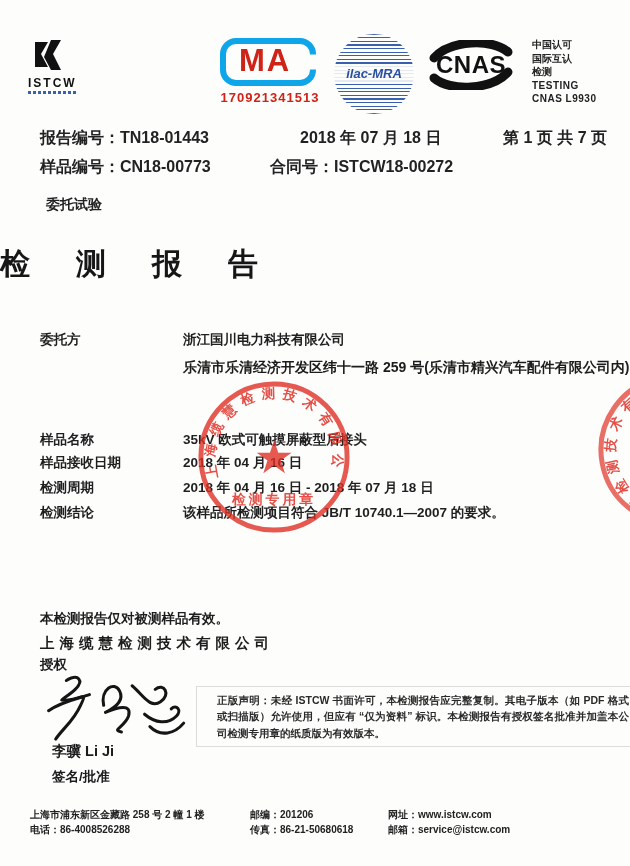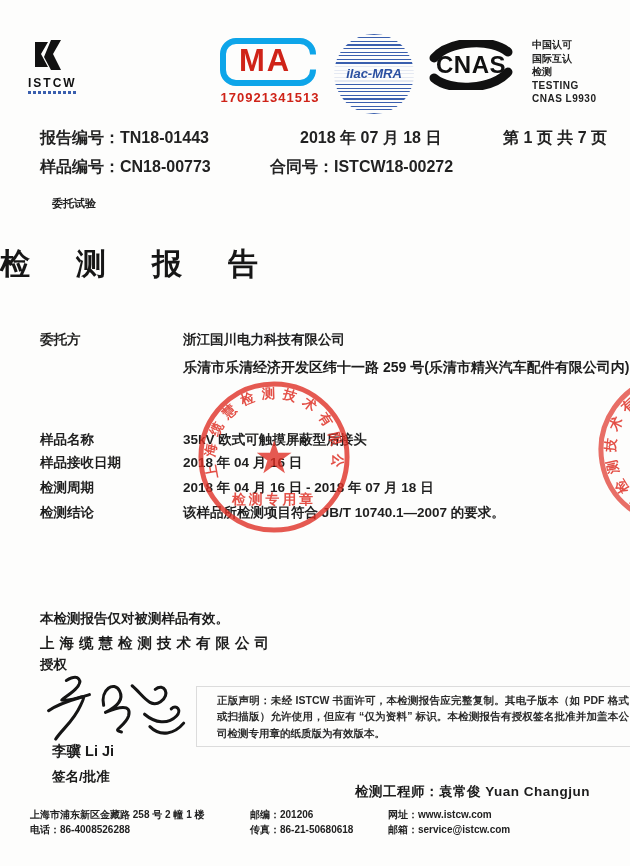--- a/index.html
+++ b/index.html
@@ -38,21 +38,21 @@
   .accred{left:532px;top:38px;font-size:10px;font-weight:700;line-height:13.5px;color:#222;}
   .accred .en{letter-spacing:0.5px;}
 
   
   .meta{font-size:16px;font-weight:700;color:#222;}
   .m-report{left:40px;top:128px;}
   .m-date{left:300px;top:128px;}
   .m-page{left:503px;top:128px;}
   .m-sample{left:40px;top:157px;}
   .m-contract{left:270px;top:157px;}
-  .m-testtype{left:52px;top:196px;font-size:11px;}
+  .m-testtype{left:46px;top:196px;font-size:14px;}
 
   
   .title{left:0;top:244px;width:630px;text-align:left;font-size:30px;font-weight:800;
     letter-spacing:8px;color:#161616;}
 
   
   .frow{left:40px;width:560px;font-size:13.5px;font-weight:700;color:#1f1f1f;}
   .frow .lab{display:inline-block;width:143px;}
   .f1{top:331px;} .f1b{top:359px;left:183px;font-size:14px;font-weight:700;}
   .f2{top:399px;margin-top:32px;} .f3{top:428px;} .f4{top:454px;} .f5{top:479px;} .f6{top:504px;}
@@ -175,21 +175,20 @@
       <path d="M102,20 C114,30 122,46 134,38 C146,30 138,16 128,24"></path>
       <path d="M116,52 C128,62 142,64 152,54 C158,48 152,40 146,46"></path>
       <path d="M122,66 C134,78 150,74 160,62"></path>
     </g>
   </svg>
   <div class="abs sig-name">李骥  Li Ji</div>
   <div class="abs sig-caption">签名/批准</div>
 
   <div class="abs copyright">正版声明：未经 ISTCW 书面许可，本检测报告应完整复制。其电子版本（如 PDF 格式或扫描版）允许使用，但应有 “仅为资料” 标识。本检测报告有授权签名批准并加盖本公司检测专用章的纸质版为有效版本。</div>
 
-  <div class="abs engineer">检测工程师：袁常俊  Yuan Changjun</div>
 
   <div class="abs foot fc1 fr1">上海市浦东新区金藏路 258 号 2 幢 1 楼</div>
   <div class="abs foot fc1 fr2">电话：86-4008526288</div>
   <div class="abs foot fc2 fr1">邮编：201206</div>
   <div class="abs foot fc2 fr2">传真：86-21-50680618</div>
   <div class="abs foot fc3 fr1">网址：www.istcw.com</div>
   <div class="abs foot fc3 fr2">邮箱：service@istcw.com</div>
 
 </div>
 

